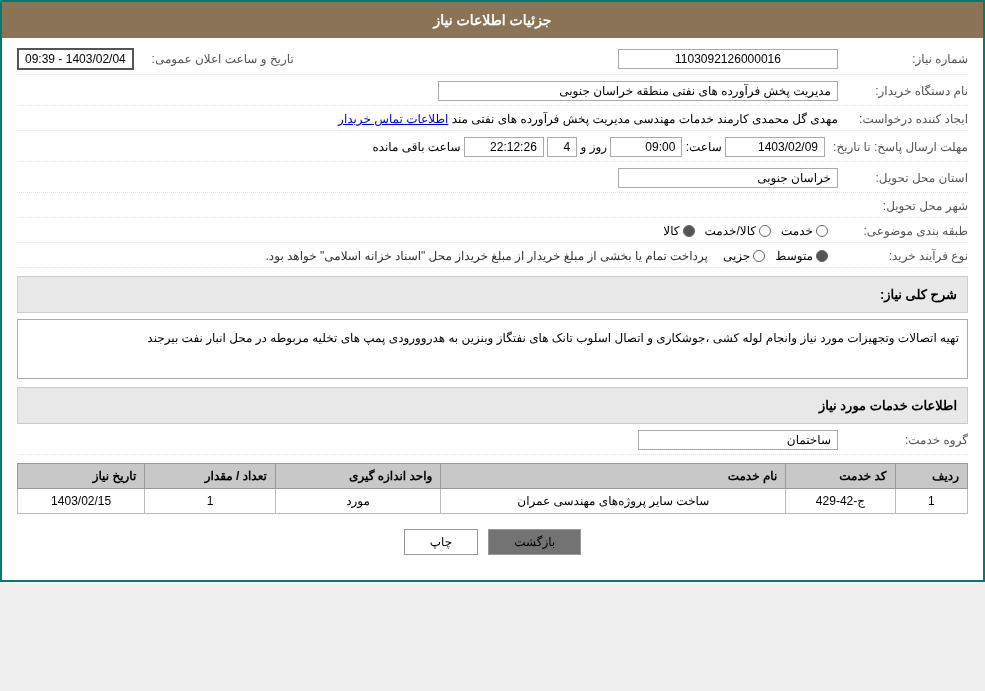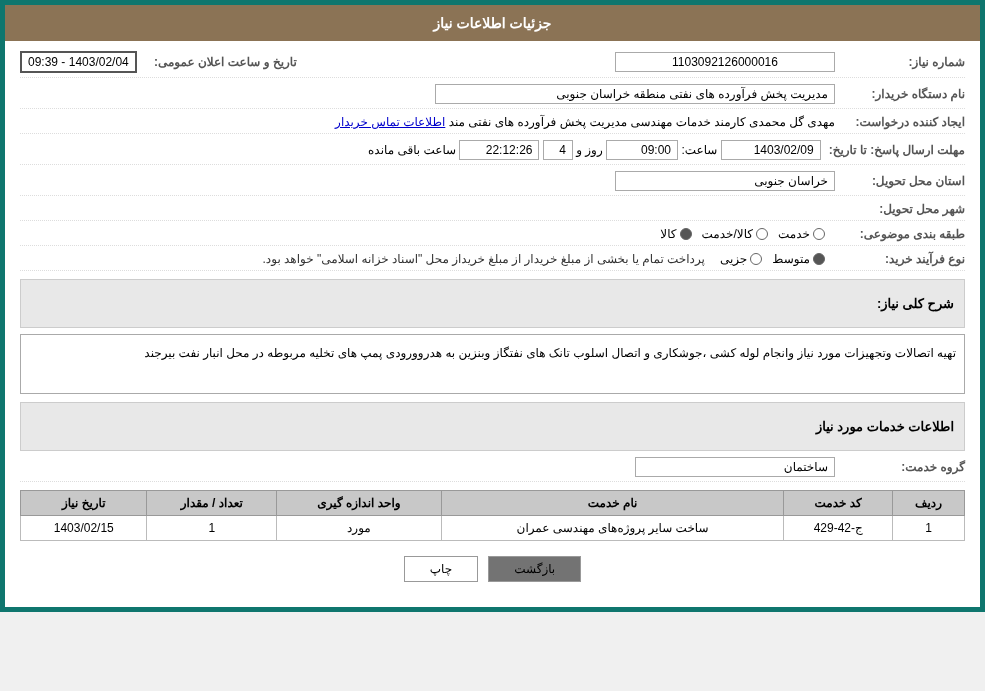--- a/index.html
+++ b/index.html
@@ -6,21 +6,21 @@
     body {
       font-family: Tahoma, Arial, sans-serif;
       font-size: 12px;
       background: #f0f0f0;
       direction: rtl;
     }
     .page-wrapper {
       max-width: 985px;
       margin: 0 auto;
       background: #fff;
-      border: 5px solid #0f766e;
+      border: 2px solid #0f766e;
     }
     .header-bar {
       background: #8B7355;
       color: #fff;
       text-align: center;
       padding: 10px 15px;
       font-size: 14px;
       font-weight: bold;
     }
     .content {
@@ -28,21 +28,21 @@
     }
     .info-row {
       display: flex;
       align-items: center;
       margin-bottom: 6px;
       border-bottom: 1px dotted #ddd;
       padding-bottom: 4px;
     }
     .info-label {
       color: #555;
-      font-weight: bold;
+      font-weight: normal;
       min-width: 130px;
       text-align: right;
       padding-left: 8px;
       white-space: nowrap;
     }
     .input-field {
       border: 1px solid #aaa;
       padding: 2px 6px;
       background: #fff;
       display: inline-block;
@@ -109,21 +109,21 @@
       border: 1px solid #666;
       display: inline-block;
       background: #fff;
     }
     .radio-circle.selected {
       background: #555;
     }
     .section-title {
       background: #e8e8e8;
       border: 1px solid #ccc;
-      padding: 16px 10px;
+      padding: 10px 10px;
       font-weight: bold;
       font-size: 13px;
       text-align: right;
       margin: 8px 0 6px 0;
     }
     .sharh-box {
       border: 1px solid #aaa;
       background: #fff;
       padding: 8px;
       text-align: right;
@@ -133,21 +133,21 @@
     }
     .services-table {
       width: 100%;
       border-collapse: collapse;
       margin: 8px 0;
     }
     .services-table th {
       background: #c8c8c8;
       border: 1px solid #999;
       padding: 5px 8px;
-      text-align: center;
+      text-align: right;
       font-weight: bold;
     }
     .services-table td {
       border: 1px solid #bbb;
       padding: 5px 8px;
       text-align: center;
       background: #fff;
     }
     .services-table tr:nth-child(even) td {
       background: #f9f9f9;

